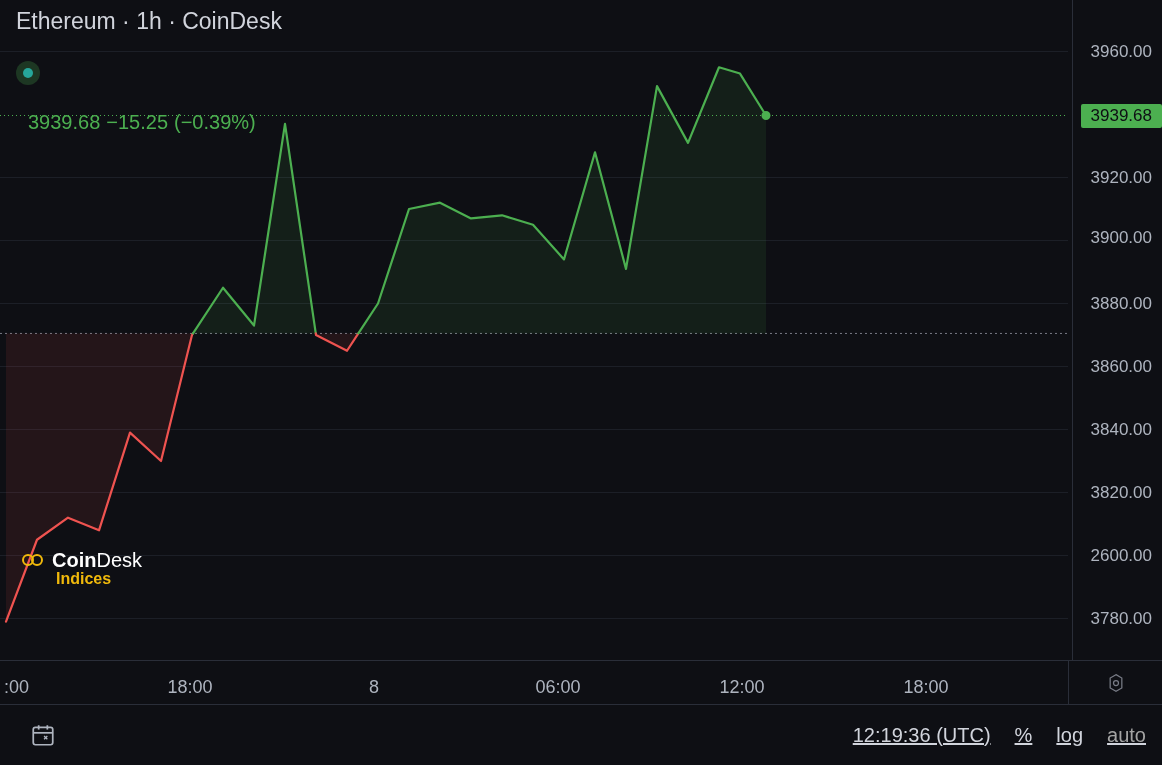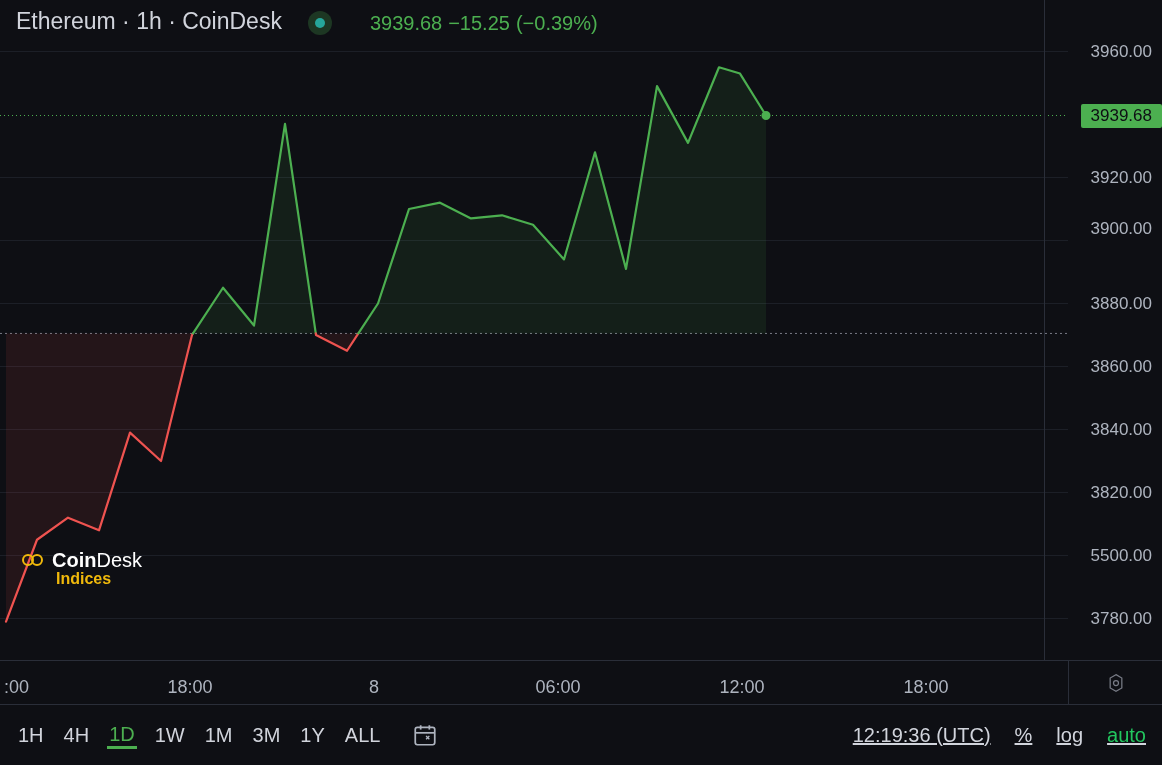--- a/index.html
+++ b/index.html
@@ -1,39 +1,39 @@
 <!DOCTYPE html>
 <html><head>
 <meta charset="utf-8">
 <style>
   * { box-sizing: border-box; margin: 0; padding: 0; }
   html, body { width: 1162px; height: 765px; background: #0e0f14; font-family: -apple-system, "Segoe UI", Arial, sans-serif; color: #d1d4dc; overflow: hidden; }
   .root { position: relative; width: 1162px; height: 765px; }
-  .header { position: absolute; left: 16px; top: 8px; display: flex; align-items: flex-end; gap: 26px; z-index: 10; }
+  .header { position: absolute; left: 16px; top: 8px; display: flex; align-items: flex-start; gap: 26px; z-index: 10; flex-direction: column; }
   .title { font-size: 23px; color: #d1d4dc; font-weight: 400; }
   .status-dot { width: 24px; height: 24px; border-radius: 50%; background: rgba(76,175,80,0.25); display: flex; align-items: center; justify-content: center; }
   .status-dot::after { content: ""; width: 10px; height: 10px; border-radius: 50%; background: #26a69a; }
   .quote { font-size: 20px; color: #4caf50; display: flex; gap: 6px; align-items: baseline; margin-left: 12px; }
   .chart-pane { position: absolute; left: 0; top: 0; width: 1068px; height: 660px; }
   .chart-pane svg { display: block; }
-  .yaxis { position: absolute; right: 0; top: 0; width: 118px; height: 660px; border-left: 1px solid #2a2e39; }
+  .yaxis { position: absolute; right: 0; top: 0; width: 90px; height: 660px; border-left: 1px solid #2a2e39; }
   .ylabel { position: absolute; right: 10px; font-size: 17px; color: #aeb4bf; }
   .price-tag { position: absolute; right: 0; background: #4caf50; color: #0e0f14; font-size: 17px; font-weight: 500; padding: 2px 10px; border-radius: 2px; }
   .xaxis { position: absolute; left: 0; top: 660px; width: 1068px; height: 45px; border-top: 1px solid #2a2e39; border-bottom: 1px solid #2a2e39; }
   .xlabel { position: absolute; top: 16px; font-size: 18px; color: #aeb4bf; transform: translateX(-50%); }
   .xaxis-corner { position: absolute; left: 1068px; top: 660px; width: 94px; height: 45px; border-top: 1px solid #2a2e39; border-bottom: 1px solid #2a2e39; border-left: 1px solid #2a2e39; display:flex; align-items:center; justify-content:center; }
   .gear { width: 20px; height: 20px; stroke: #787b86; fill: none; stroke-width: 1.5; }
   .bottom-bar { position: absolute; left: 0; top: 705px; width: 1162px; height: 60px; display: flex; align-items: center; padding: 0 16px; gap: 16px; }
   .ranges { display: flex; align-items: center; gap: 16px; }
   .range { font-size: 20px; color: #d1d4dc; cursor: pointer; padding: 2px 2px; }
   .range.active { color: #4caf50; border-bottom: 3px solid #4caf50; padding-bottom: 0; }
   .cal-icon { margin-left: 14px; stroke: #aeb4bf; fill: none; stroke-width: 1.6; }
   .right-group { margin-left: auto; display: flex; align-items: center; gap: 24px; font-size: 20px; text-decoration: underline; }
   .btn-txt { color: #d1d4dc; cursor: pointer; }
-  .btn-auto { color: #22c55e; cursor: pointer; }
+  .btn-auto { color: #a3a3a3; cursor: pointer; }
   .watermark { position: absolute; left: 22px; top: 548px; z-index: 5; }
   .wm-top { display:flex; align-items:center; gap:6px; }
   .wm-coin { color: #fff; font-size: 20px; font-weight: 600; }
   .wm-desk { color: #fff; font-size: 20px; font-weight: 400; }
   .wm-sub { color: #f0b90b; font-size: 16px; font-weight: 600; margin-left: 34px; margin-top:-2px; }
   .wm-icon { width: 24px; height: 24px; }
 </style>
 </head>
 <body>
 <div class="root">
@@ -81,26 +81,26 @@
     </svg>
     <span><span class="wm-coin">Coin</span><span class="wm-desk">Desk</span></span>
   </div>
   <div class="wm-sub">Indices</div>
 </div>
 
 <div class="yaxis">
   <div id="yticks">
         <div class="ylabel" style="top: 41.5px;">3960.00</div>
         <div class="ylabel" style="top: 167.5px;">3920.00</div>
-        <div class="ylabel" style="top: 219px;">3900.00</div>
+        <div class="ylabel" style="top: 228px;">3900.00</div>
         <div class="ylabel" style="top: 293.5px;">3880.00</div>
         <div class="ylabel" style="top: 356.5px;">3860.00</div>
         <div class="ylabel" style="top: 419.5px; margin-left: 40px;">3840.00</div>
         <div class="ylabel" style="top: 482.5px;">3820.00</div>
-        <div class="ylabel" style="top: 545.5px;">5500.00</div>
+        <div class="ylabel" style="top: 545.5px;">2600.00</div>
         <div class="ylabel" style="top: 608.5px; margin-left: 19px;">3780.00</div>
       </div>
   <div class="price-tag" id="price-tag" style="top: 103.508px;">3939.68</div>
 </div>
 
 <div class="xaxis">
   <div id="xticks">
         <div class="xlabel" style="left: 4px; transform: none; text-align: center;">:00</div>
         <div class="xlabel" style="left: 190px;">18:00</div>
         <div class="xlabel" style="left: 374px;">8</div>
@@ -110,30 +110,20 @@
       </div>
 </div>
 <div class="xaxis-corner">
   <svg class="gear" viewBox="0 0 24 24">
     <polygon points="12,2 19,6 19,18 12,22 5,18 5,6"></polygon>
     <circle cx="12" cy="12" r="3"></circle>
   </svg>
 </div>
 
 <div class="bottom-bar">
-  <div class="ranges" id="ranges">
-        <span class="range">1H</span>
-        <span class="range">4H</span>
-        <span class="range active">1D</span>
-        <span class="range">1W</span>
-        <span class="range">1M</span>
-        <span class="range">3M</span>
-        <span class="range">1Y</span>
-        <span class="range">ALL</span>
-      </div>
   <svg class="cal-icon" width="26" height="26" viewBox="0 0 24 24">
     <rect x="3" y="5" width="18" height="16" rx="2"></rect>
     <line x1="3" y1="10" x2="21" y2="10"></line>
     <line x1="8" y1="3" x2="8" y2="7"></line>
     <line x1="16" y1="3" x2="16" y2="7"></line>
     <path d="M13 13 l3 3 M16 13 l-3 3" stroke-width="1.2"></path>
   </svg>
   <div class="right-group">
     <span class="btn-txt">12:19:36 (UTC)</span>
     <span class="btn-txt">%</span>

